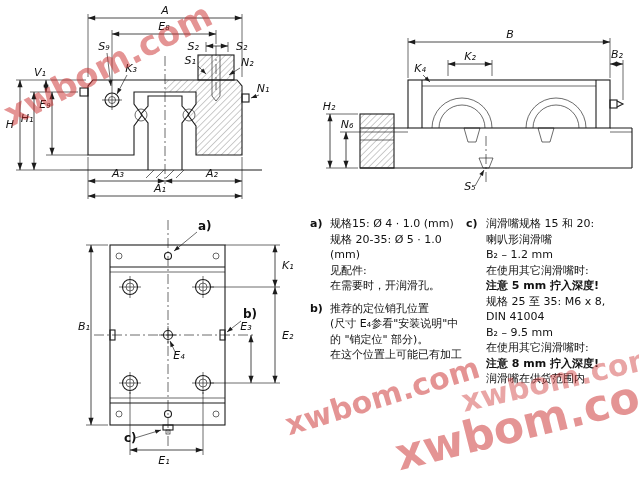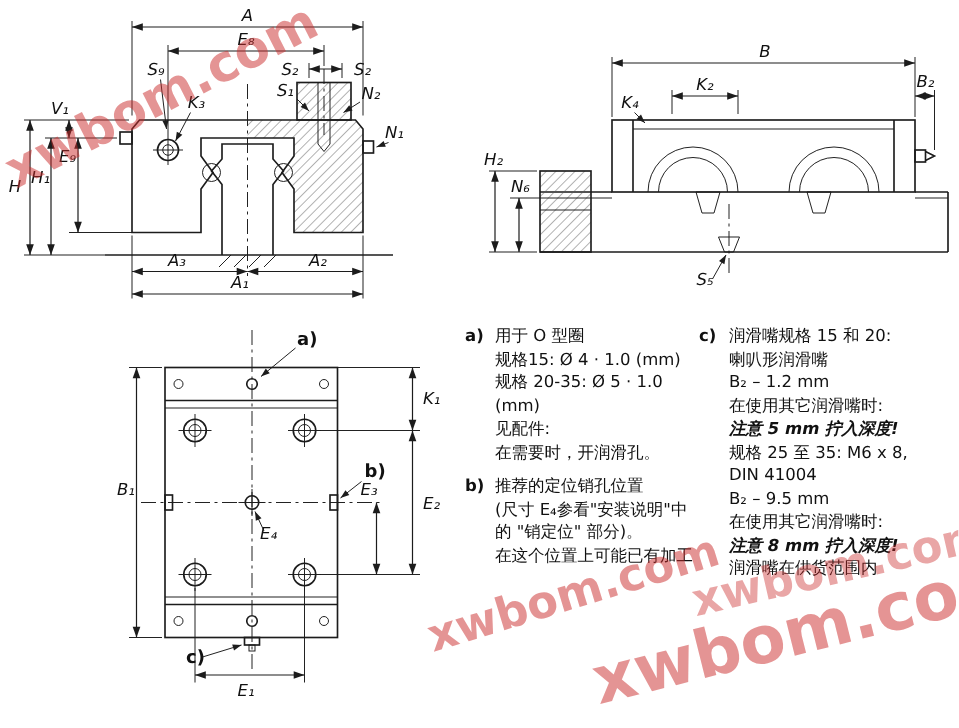--- a/index.html
+++ b/index.html
@@ -17,21 +17,21 @@
   svg .cl{stroke:#1c1c1c;stroke-width:.65;fill:none;stroke-dasharray:10 3 2 3;}
   svg text.lbl{font-family:"DejaVu Sans",sans-serif;font-style:italic;font-size:11px;fill:#111;}
   svg text.co{font-family:"DejaVu Sans",sans-serif;font-weight:bold;font-size:12px;fill:#111;}
 
   
   .notes{position:absolute;font-size:11px;line-height:15.5px;color:#111;}
   #notes-ab{left:310px;top:216px;width:160px;}
   #notes-c{left:466px;top:216px;width:172px;}
   .note{display:flex;margin-bottom:7px;}
   .note .mk{font-weight:bold;width:20px;flex:none;}
-  .note .bold{font-weight:bold;font-style:italic;}
+  .note .bold{font-weight:bold;}
 
   
   .wm{position:absolute;color:#cb2b2b;opacity:.5;font-weight:bold;white-space:nowrap;
       pointer-events:none;font-family:"DejaVu Sans",sans-serif;}
   #wm1{left:6px;top:96px;font-size:34px;transform:rotate(-27deg);transform-origin:left center;}
   #wm2{left:286px;top:408px;font-size:30px;transform:rotate(-17deg);transform-origin:left center;}
   #wm3{left:396px;top:430px;font-size:44px;transform:rotate(-14deg);transform-origin:left center;}
   #wm4{left:462px;top:384px;font-size:30px;transform:rotate(-13deg);transform-origin:left center;opacity:.42;}
 </style>
 </head>
@@ -249,21 +249,20 @@
       <path class="thin" d="M163,109 L149,120" marker-end="url(#ar)"></path>
       <text class="co" x="46" y="230">c)</text>
       <path class="thin" d="M57,226 L83,218" marker-end="url(#ar)"></path>
     </g>
   </svg>
 
   <div class="notes" id="notes-ab">
     <div class="note">
       <span class="mk">a)</span>
       <div>
-        <div>用于 O 型圈</div>
         <div>规格15: Ø 4 · 1.0 (mm)</div>
         <div>规格 20-35: Ø 5 · 1.0 (mm)</div>
         <div>见配件:</div>
         <div>在需要时，开润滑孔。</div>
       </div>
     </div>
     <div class="note">
       <span class="mk">b)</span>
       <div>
         <div>推荐的定位销孔位置</div>

